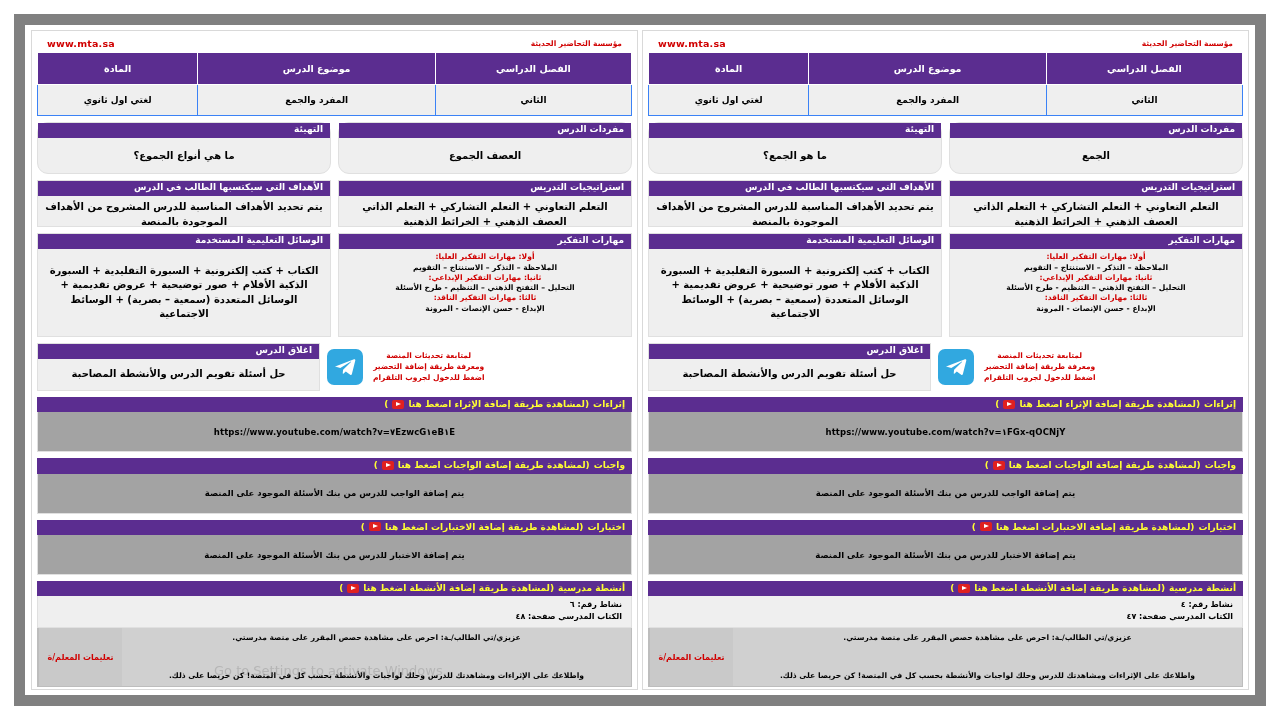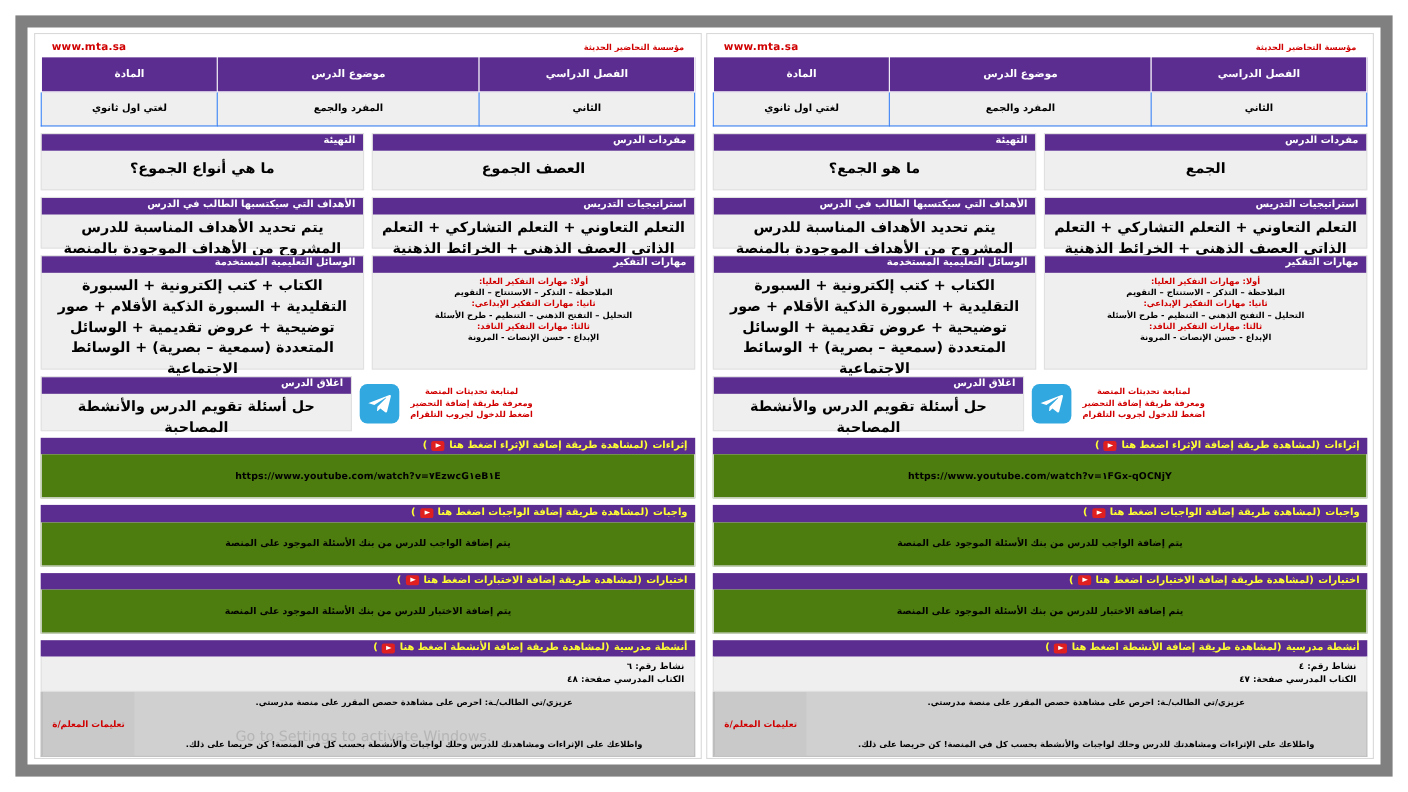--- a/index.html
+++ b/index.html
@@ -116,40 +116,40 @@
     color: #ffffff;
     font-size: 9px;
     font-weight: bold;
     text-align: right;
     padding: 2px 7px 3px 7px;
     line-height: 1.1;
   }
   .box-bd {
     flex: 1;
     padding: 4px 7px;
-    font-size: 13px;
+    font-size: 10px;
     font-weight: bold;
     color: #000000;
     text-align: center;
     line-height: 1.45;
     display: flex;
     align-items: center;
     justify-content: center;
   }
 
   
   .strip {
     display: flex;
     flex-direction: row;
     gap: 7px;
     margin-top: 6px;
   }
   .strip > .box { flex: 1; }
 
-  .h-sm  { height: 52px; }
+  .h-sm  { height: 52px; border-radius: 11px; }
   .h-md  { height: 47px; }
   .h-lg  { height: 104px; }
 
   
   .skills-bd {
     display: block;
     text-align: center;
     padding: 3px 6px;
     font-size: 7.6px;
     line-height: 1.35;
@@ -217,21 +217,21 @@
   }
   .yt-badge::after {
     content: "";
     position: absolute;
     left: 4px; top: 2px;
     border-left: 5px solid #ffffff;
     border-top: 2.5px solid transparent;
     border-bottom: 2.5px solid transparent;
   }
   .fullsec .bd {
-    background: #4d7c0f;
+    background: #a3a3a3;
     border: 1px solid #e0e0e0;
     border-top: none;
     text-align: center;
     font-size: 8.5px;
     font-weight: bold;
     color: #000;
     padding: 11px 8px;
     min-height: 40px;
     display: flex;
     align-items: center;

